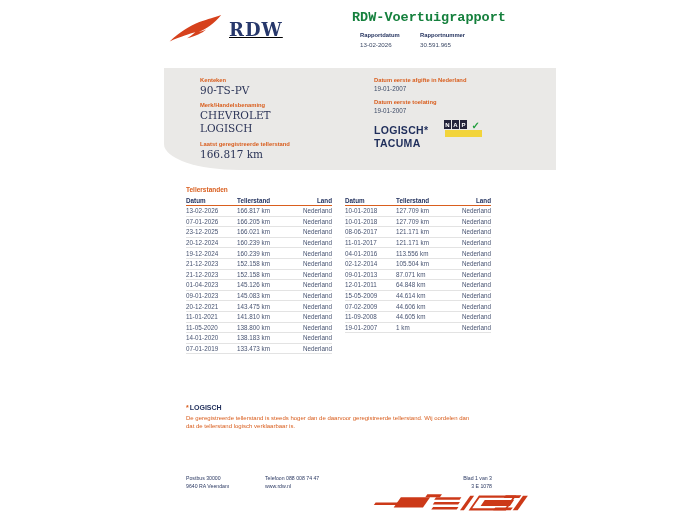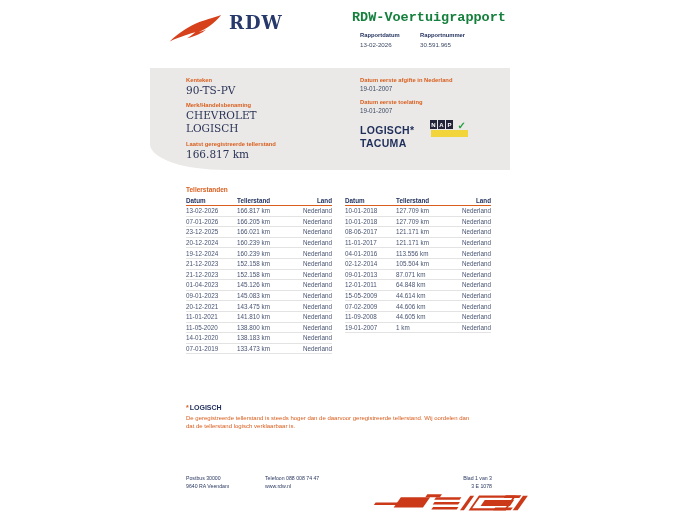--- a/index.html
+++ b/index.html
@@ -1,32 +1,32 @@
 <!DOCTYPE html>
 <html><head>
 <meta charset="utf-8">
 <style>
   html,body{margin:0;padding:0;background:#ffffff;}
   .page{position:relative;width:685px;height:514px;background:#ffffff;
         font-family:"Liberation Sans",sans-serif;overflow:hidden;}
 
   
-  .logo{position:absolute;left:168px;top:12px;display:flex;gap:7px;}
+  .logo{position:absolute;left:168px;top:12px;display:flex;align-items:center;gap:7px;text-decoration:underline;}
   .logo svg{width:54px;height:34px;display:block;}
   .logo-text{font-family:"DejaVu Serif",serif;font-size:18px;font-weight:600;
              color:#27386b;letter-spacing:1px;}
   .doc-title{position:absolute;left:352px;top:10px;font-family:Liberation Mono, monospace;
              font-size:13.5px;font-weight:700;color:#15803d;}
   .meta{position:absolute;left:360px;top:32px;display:flex;}
   .meta-col{width:60px;}
   .meta-label{font-size:5.8px;font-weight:bold;color:#1e2d5a;}
   .meta-value{font-size:6.2px;color:#3d4a66;margin-top:3px;}
 
   
-  .panel{position:absolute;left:150px;top:68px;width:360px;height:102px;
+  .panel{position:absolute;left:164px;top:68px;width:392px;height:102px;
          background:#eae9e7;border-bottom-left-radius:75px 26px;}
   .plabel{font-size:5.8px;font-weight:bold;color:#d95e1e;position:absolute;}
   .pvalue-lg{font-family:"DejaVu Serif",serif;font-size:10.5px;color:#2c3558;position:absolute;}
   .pvalue-sm{font-size:6.3px;color:#3d4a66;position:absolute;}
   .oordeel{position:absolute;font-size:10.5px;font-weight:bold;color:#1e2d5a;
            letter-spacing:.3px;text-align:center;}
   .nap{position:absolute;left:280px;top:52px;width:38px;height:17px;}
   .nap-yellow{position:absolute;left:1px;bottom:0;width:37px;height:7px;background:#f2d43b;}
   .nap-letters{position:absolute;left:0;top:0;display:flex;gap:1px;}
   .nap-letter{width:7px;height:9px;background:#23233a;color:#fff;font-size:6px;

